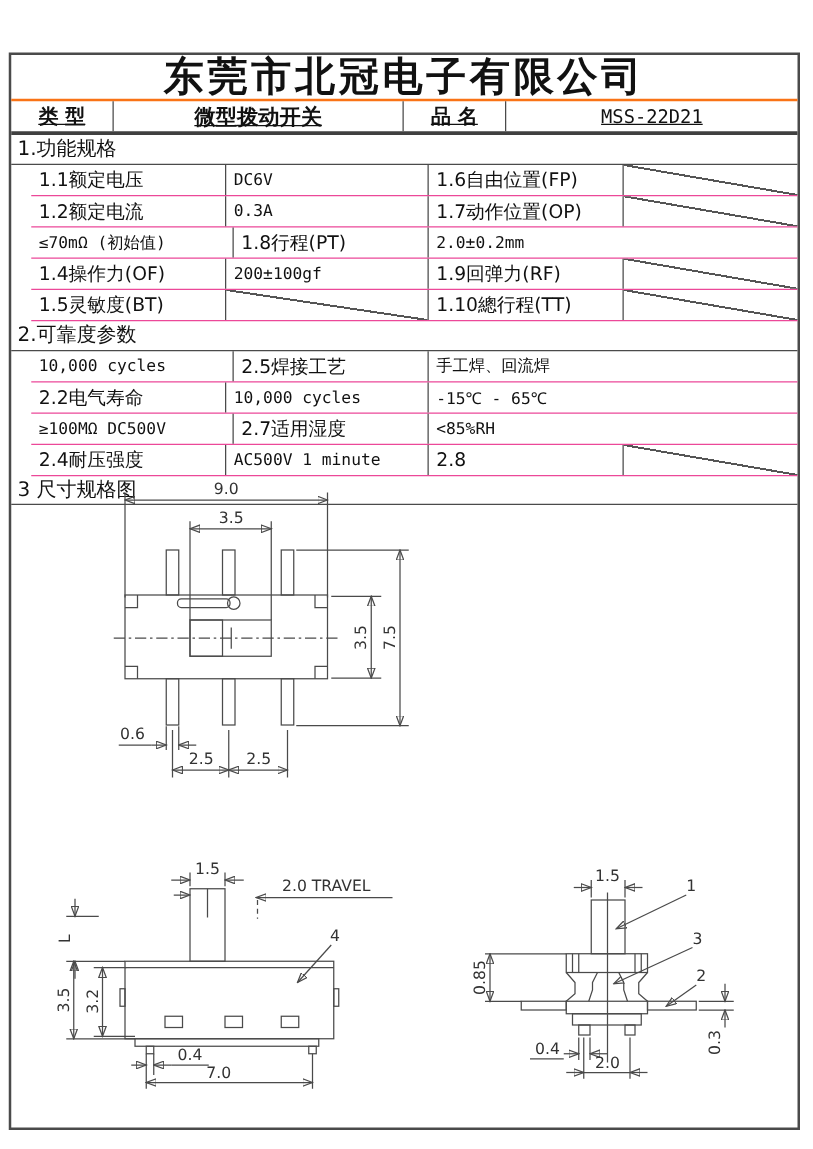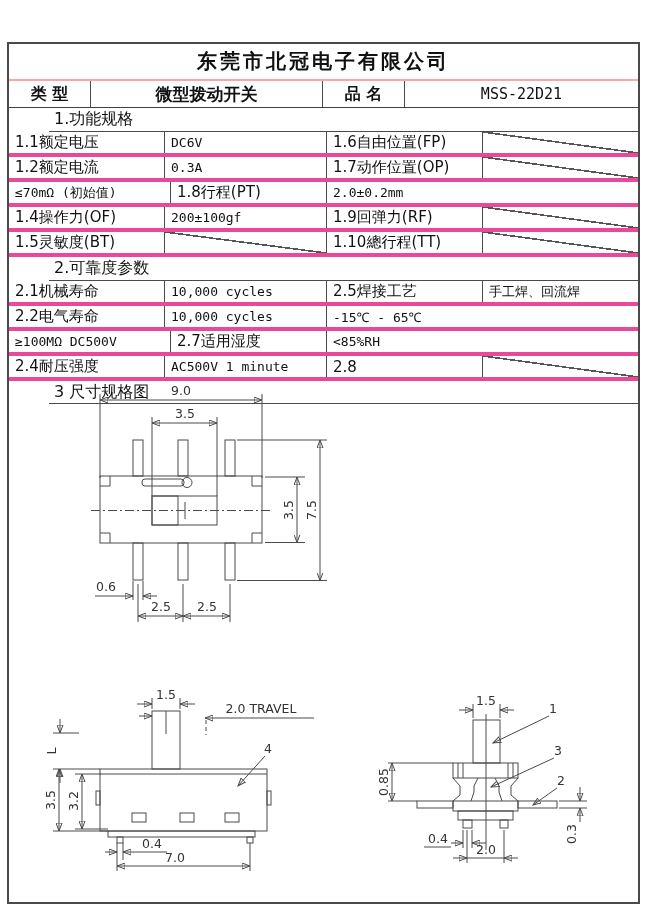--- a/index.html
+++ b/index.html
@@ -6,37 +6,37 @@
   html,body { background:#fff; }
   body {
     width:650px; height:919px; position:relative; overflow:hidden;
     font-family:"DejaVu Sans","Liberation Sans",sans-serif; color:#111;
   }
   .sheet {
     position:absolute; left:7px; top:42px; width:633px; height:862px;
     border:2px solid #4a4a4a; background:#fff;
   }
   .titlebar {
-    height:37px; border-bottom:2px solid #fca5a5;
+    height:37px; border-bottom:2px solid #f97316;
     display:flex; align-items:center; justify-content:center;
-    font-size:20px; font-weight:bold; letter-spacing:3px;font-family:Liberation Serif, serif;
-  }
-  .hdrrow { display:flex; height:27px; border-bottom:1px solid #404040; }
+    font-size:32px; font-weight:bold; letter-spacing:3px;font-family:Liberation Serif, serif;
+  }
+  .hdrrow { display:flex; height:27px; border-bottom:3px solid #404040;text-decoration:underline; }
   .hdrrow .cell { display:flex; align-items:center; justify-content:center; }
   .cell { border-right:1px solid #4a4a4a; }
   .cell.last { border-right:none; }
   .h-type-l { width:82px; font-size:16px; font-weight:bold; }
   .h-type-v { width:232px; font-size:17px; font-weight:bold; }
   .h-name-l { width:82px; font-size:16px; font-weight:bold; }
   .h-name-v { flex:1; font-size:15px; font-family:"DejaVu Sans Mono","Liberation Mono",monospace; }
   .sectionhdr {
     height:24px; border-bottom:1px solid #4a4a4a; display:flex; align-items:center;
-    padding-left:5px; font-size:16px;margin-left:40px;
-  }
-  .trow { display:flex; height:25px; border-bottom:4px solid #ec4899; }
+    padding-left:5px; font-size:16px;
+  }
+  .trow { display:flex; height:25px; border-bottom:1px solid #ec4899;margin-left:16px; }
   .trow .cell { display:flex; align-items:center; padding-left:6px; }
   .c1 { width:156px; font-size:15px; }
   .c2 { width:162px; font-size:13px; font-family:"DejaVu Sans Mono","Liberation Mono",monospace; }
   .c3 { width:156px; font-size:15px;text-align:right; }
   .c4 { flex:1; font-size:13px; font-family:"DejaVu Sans Mono","Liberation Mono",monospace; }
   .diag {
     background:linear-gradient(to top right,
       transparent calc(50% - 0.8px), #555 calc(50% - 0.8px),
       #555 calc(50% + 0.8px), transparent calc(50% + 0.8px));
   }
@@ -92,21 +92,20 @@
       <div class="cell c2 diag"></div>
       <div class="cell c3">1.10總行程(TT)</div>
       <div class="cell c4 last diag"></div>
     </div>
   </div>
 
   <div class="sectionhdr">2.可靠度参数</div>
 
   <div>
     <div class="trow">
-      <div class="cell c1">2.1机械寿命</div>
       <div class="cell c2">10,000 cycles</div>
       <div class="cell c3">2.5焊接工艺</div>
       <div class="cell c4 last">手工焊、回流焊</div>
     </div>
     <div class="trow">
       <div class="cell c1">2.2电气寿命</div>
       <div class="cell c2">10,000 cycles</div>
       <div class="cell c4 last">-15℃ - 65℃</div>
     </div>
     <div class="trow">

